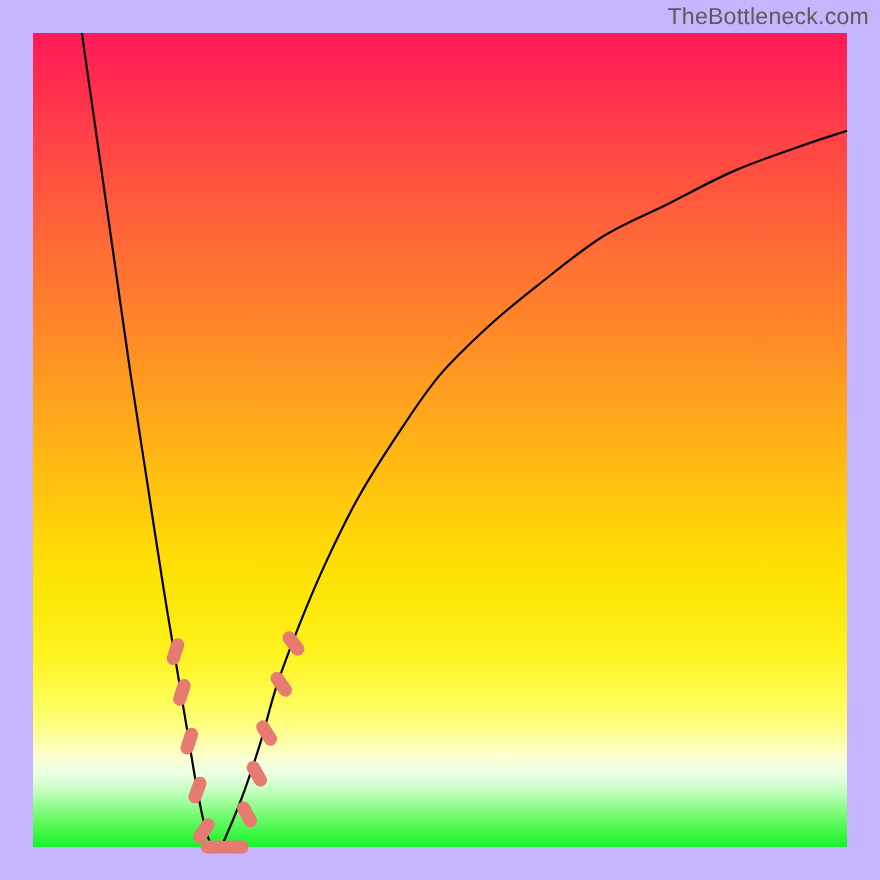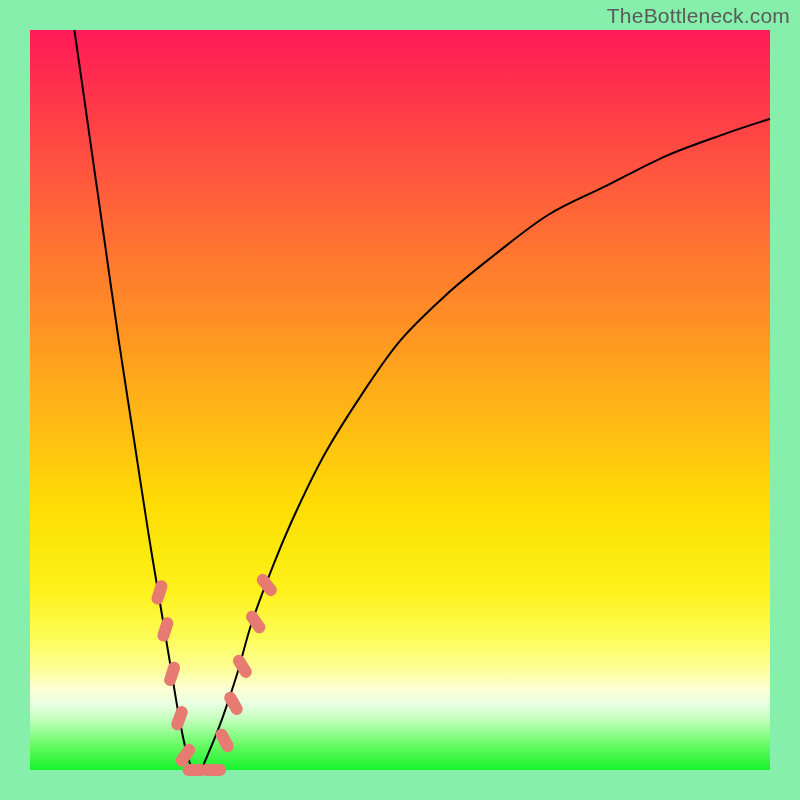--- a/index.html
+++ b/index.html
@@ -8,21 +8,21 @@
     width: 800px;
     height: 800px;
     background: #000;
     overflow: hidden;
     font-family: Arial, Helvetica, sans-serif;
   }
   .outer {
     position: relative;
     width: 800px;
     height: 800px;
-    background: #86efac;
+    background: #c4b5fd;
   }
   .plot {
     position: absolute;
     left: 30px;
     top: 30px;
     width: 740px;
     height: 740px;
     background: linear-gradient(
       to bottom,
       #ff1a57 0%,

